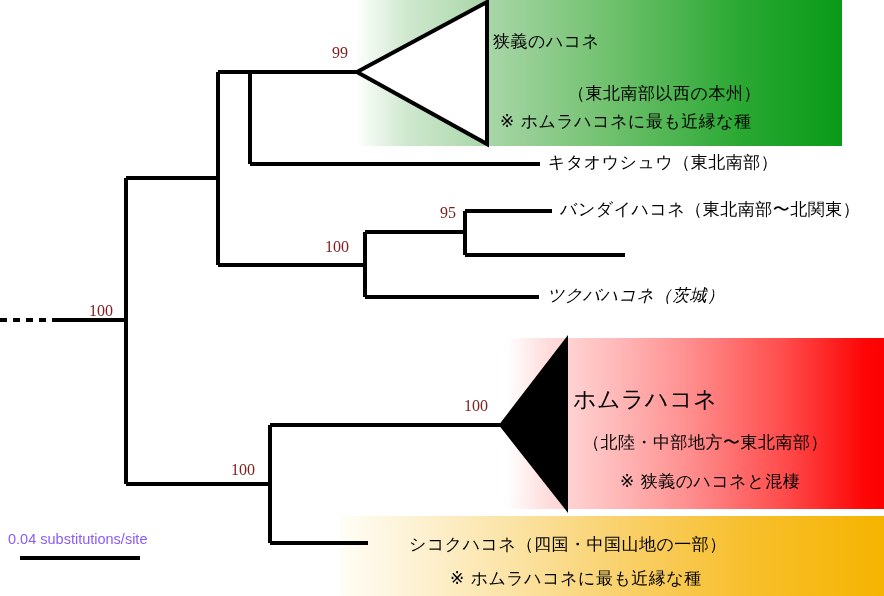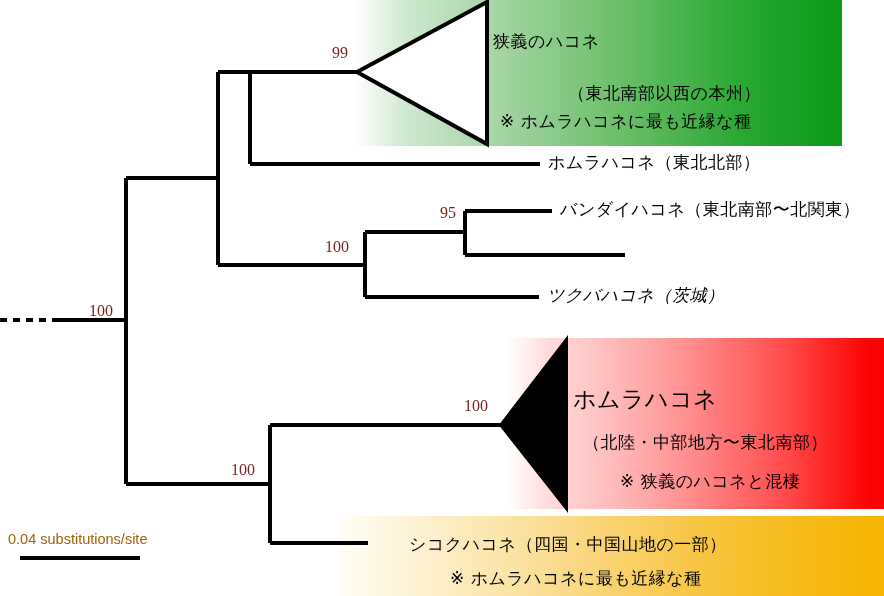--- a/index.html
+++ b/index.html
@@ -38,21 +38,21 @@
   .jp{font-size:17px;letter-spacing:0.5px;}
   .jp-big{font-size:23px;letter-spacing:0.5px;}
   .boot{
     position:absolute;
     font-family:"Liberation Serif","DejaVu Serif",serif;
     font-size:16px;color:#7f1d1d;white-space:nowrap;
   }
   .scale-text{
     position:absolute;
     font-family:"Liberation Sans","DejaVu Sans",sans-serif;
-    font-size:14.5px;color:#a16207;white-space:nowrap;
+    font-size:14.5px;color:#8b5cf6;white-space:nowrap;
   }
   .scale-bar{position:absolute;background:#000;}
 </style>
 </head>
 <body>
 
 <div id="stage">
 
   <div class="panel panel-green"></div>
   <div class="panel panel-red"></div>
@@ -105,21 +105,21 @@
   <div class="boot" style="left:332px;top:44px;">99</div>
   <div class="boot" style="left:325px;top:238px;">100</div>
   <div class="boot" style="left:440px;top:204px;">95</div>
   <div class="boot" style="left:464px;top:397px;">100</div>
   <div class="boot" style="left:231px;top:461px;">100</div>
 
   <div class="lbl jp" style="left:493px;top:33px;">狭義のハコネ</div>
   <div class="lbl jp" style="left:568px;top:75px;margin-top:10px;">（東北南部以西の本州）</div>
   <div class="lbl jp" style="left:500px;top:113px;">※ ホムラハコネに最も近縁な種</div>
 
-  <div class="lbl jp" style="left:548px;top:154px;">ホムラハコネ（東北北部）</div>
+  <div class="lbl jp" style="left:548px;top:154px;">キタオウシュウ（東北南部）</div>
   <div class="lbl jp" style="left:560px;top:201px;">バンダイハコネ（東北南部〜北関東）</div>
   <div class="lbl jp" style="left:547px;top:287px;font-style:italic;">ツクバハコネ（茨城）</div>
 
   <div class="lbl jp-big" style="left:573px;top:388px;">ホムラハコネ</div>
   <div class="lbl jp" style="left:583px;top:434px;">（北陸・中部地方〜東北南部）</div>
   <div class="lbl jp" style="left:620px;top:473px;">※ 狭義のハコネと混棲</div>
 
   <div class="lbl jp" style="left:376px;top:536px;margin-left:33px;">シコクハコネ（四国・中国山地の一部）</div>
   <div class="lbl jp" style="left:450px;top:570px;">※ ホムラハコネに最も近縁な種</div>
 

